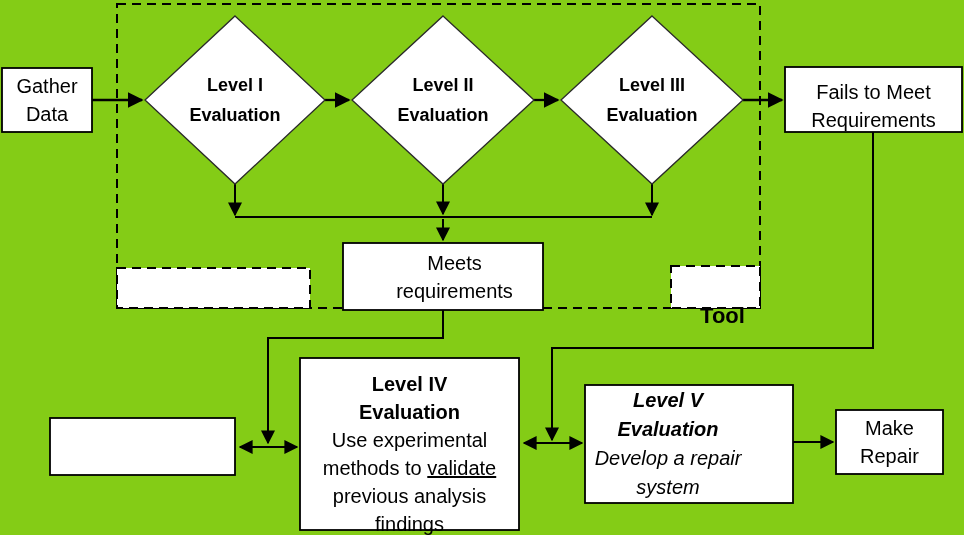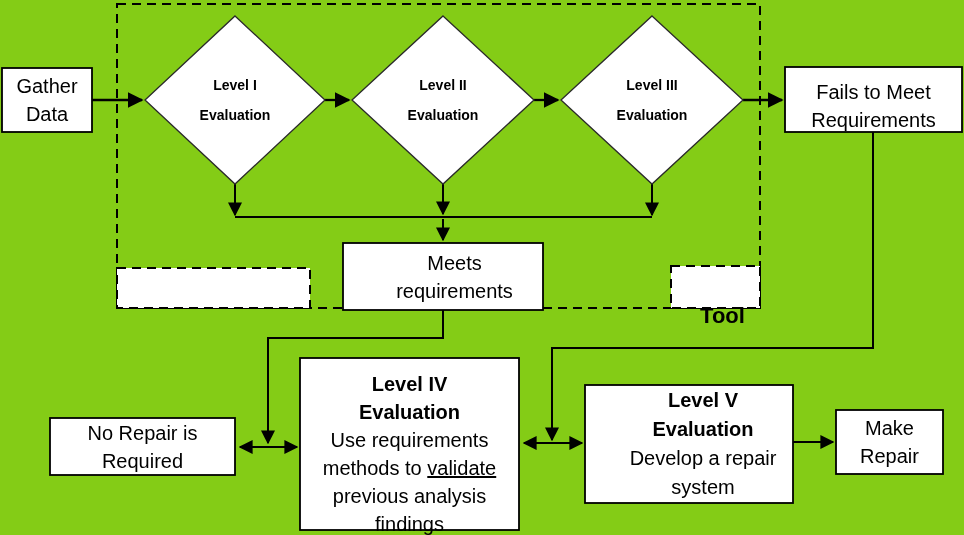--- a/index.html
+++ b/index.html
@@ -15,21 +15,21 @@
   .lbl{
     position:absolute;
     display:flex;flex-direction:column;
     align-items:center;justify-content:center;
     text-align:center;
     font-size:20px;line-height:28px;
     color:#000;
     white-space:nowrap;
   }
   .bold{font-weight:bold;}
-  .diamond-lbl{font-weight:bold;font-size:14px;line-height:30px;}
+  .diamond-lbl{font-weight:bold;font-size:18px;line-height:30px;}
   .big{font-size:22px;}
   .ul{text-decoration:underline;text-align:center;}
   .lh29{line-height:29px;}
 </style>
 </head>
 <body>
 
 <div class="canvas">
 
   <svg width="964" height="535" viewBox="0 0 964 535">
@@ -107,36 +107,32 @@
   </div>
 
 
   <div class="lbl big bold" style="left:678px;top:266px;width:89px;height:42px;margin-top:29px;">
     <div>Tool</div>
   </div>
 
   <div class="lbl" style="left:300px;top:358px;width:219px;height:192px;">
     <div class="bold">Level IV</div>
     <div class="bold">Evaluation</div>
-    <div>Use requirements</div>
+    <div>Use experimental</div>
     <div><span>methods to </span><span class="ul">validate</span></div>
     <div>previous analysis</div>
     <div>findings</div>
   </div>
 
-  <div class="lbl lh29" style="left:599px;top:385px;width:208px;height:118px;">
+  <div class="lbl lh29" style="left:564px;top:385px;width:208px;height:118px;font-style:italic;">
     <div class="bold">Level V</div>
     <div class="bold">Evaluation</div>
     <div>Develop a repair</div>
     <div>system</div>
   </div>
 
-  <div class="lbl" style="left:50px;top:418px;width:185px;height:57px;">
-    <div>No Repair is</div>
-    <div>Required</div>
-  </div>
 
   <div class="lbl" style="left:836px;top:410px;width:107px;height:64px;">
     <div>Make</div>
     <div>Repair</div>
   </div>
 
 </div>
 
 </body></html>

